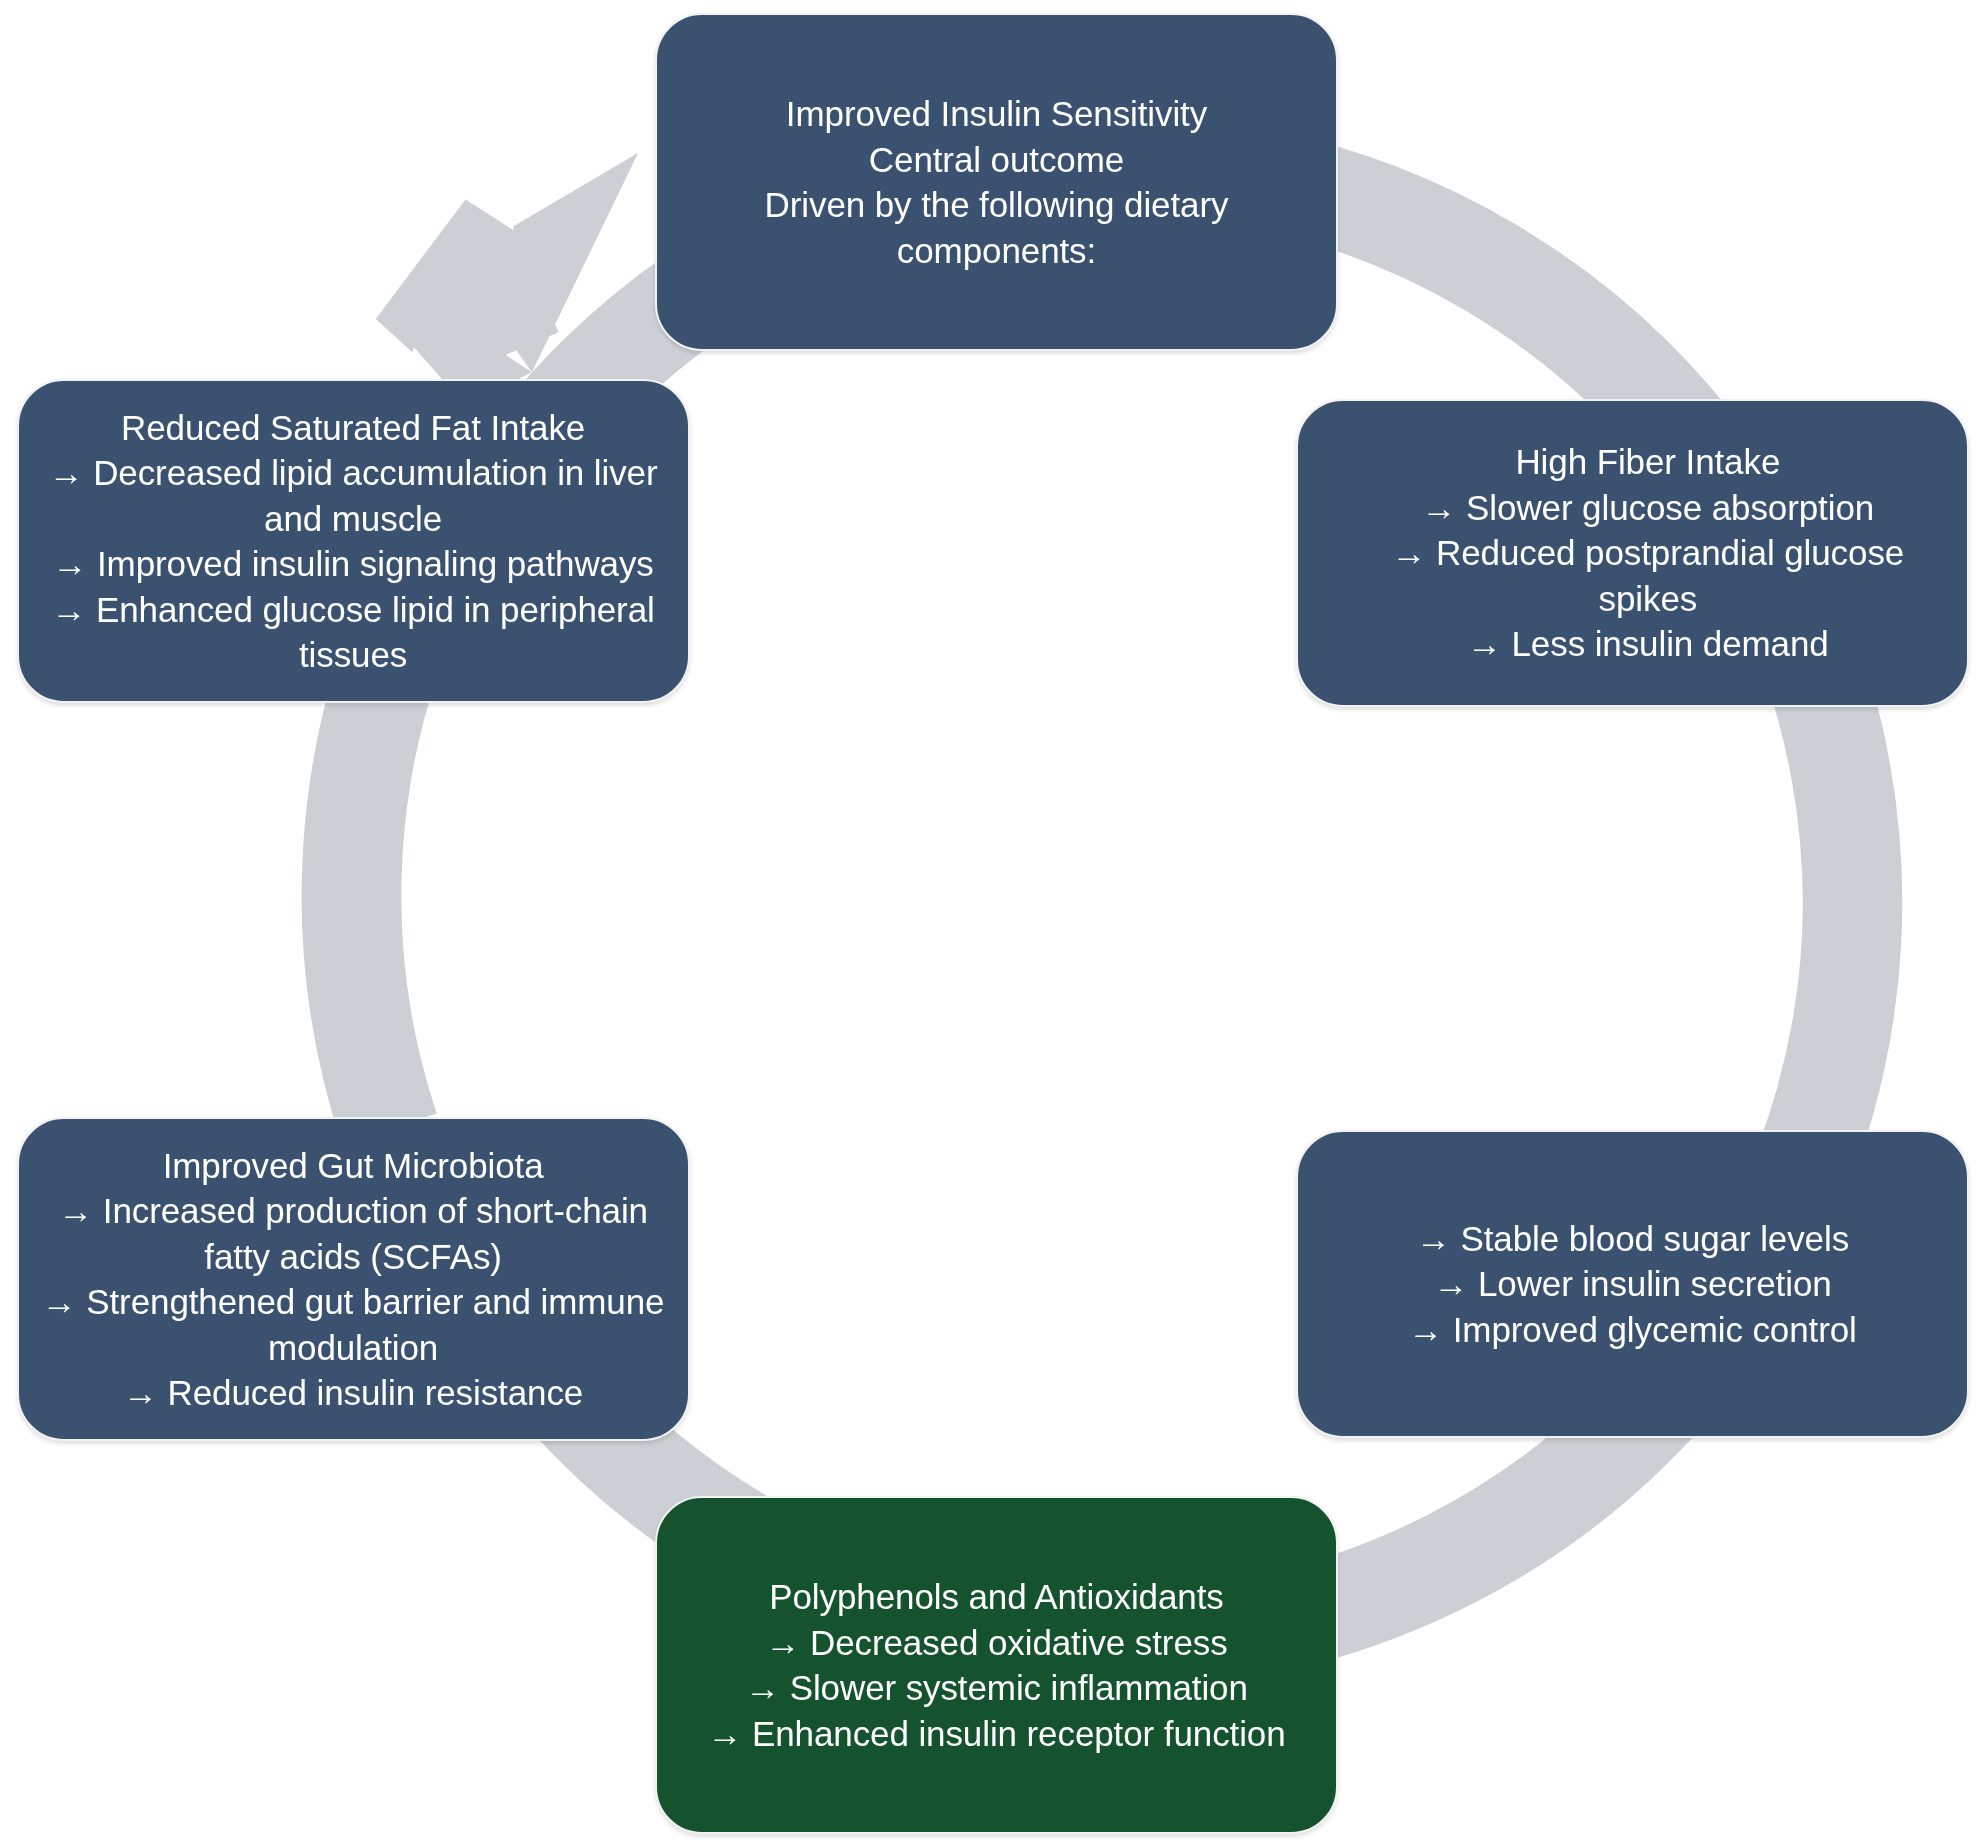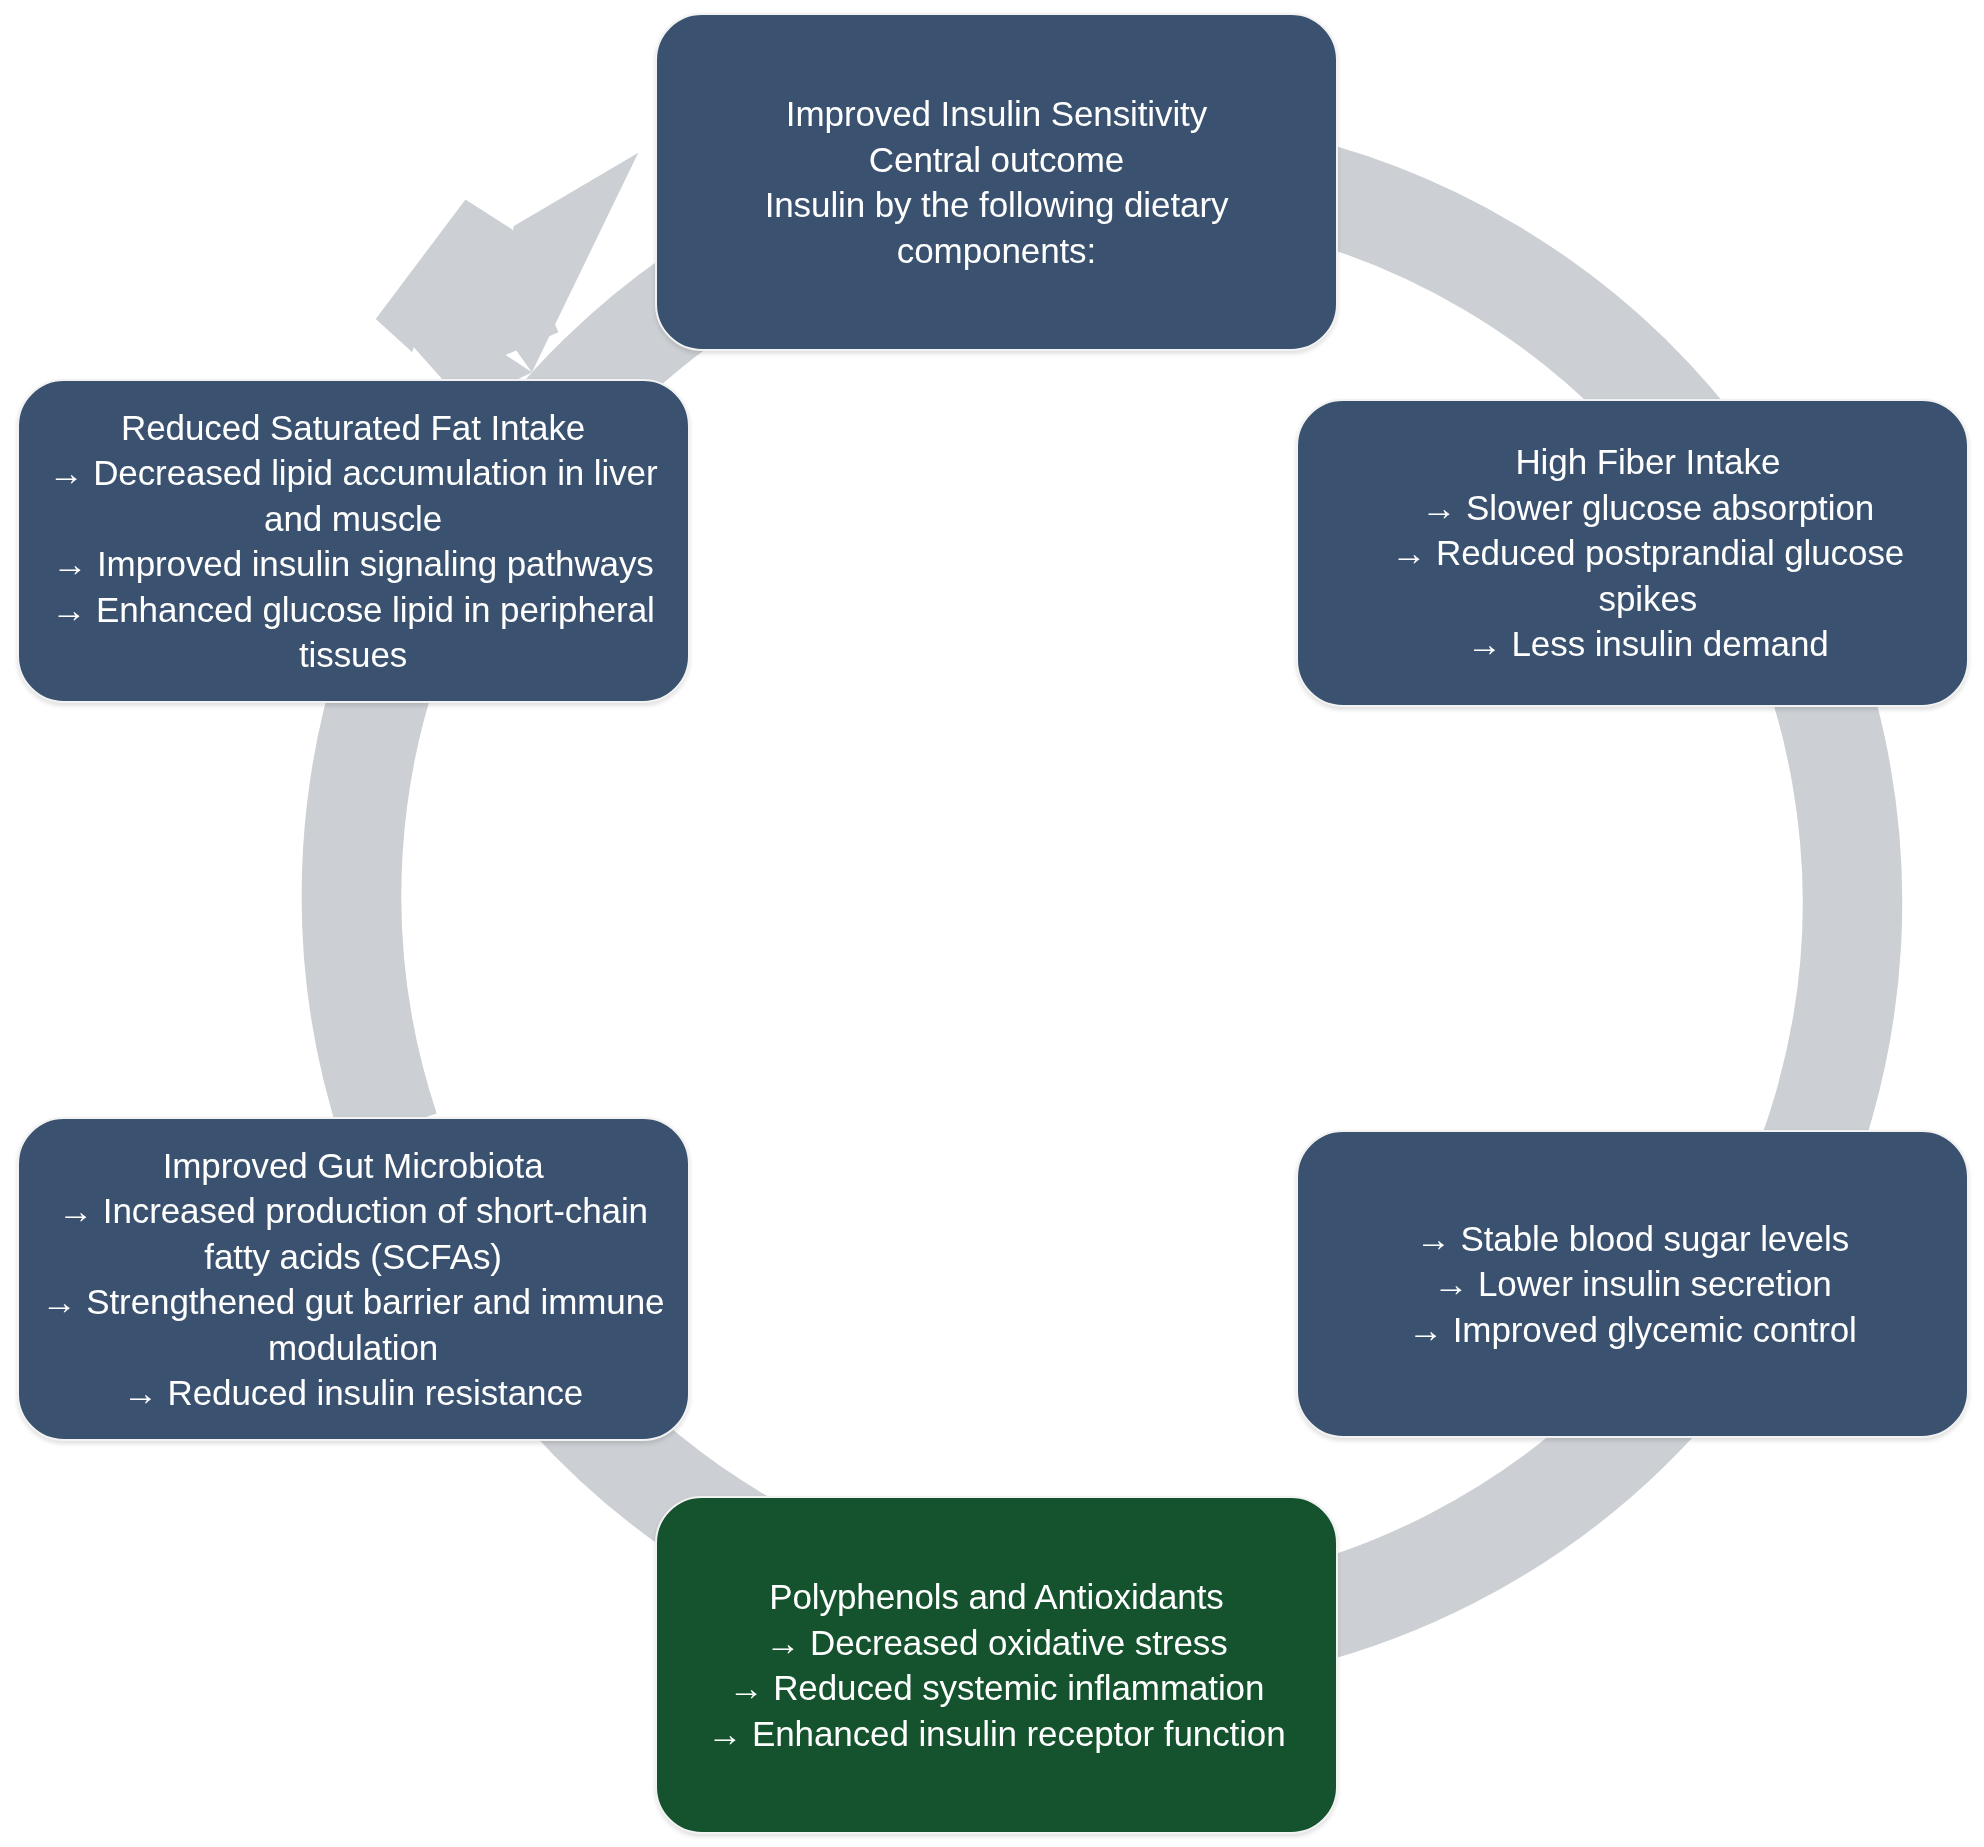--- a/index.html
+++ b/index.html
@@ -91,21 +91,21 @@
       <polygon id="ring-arrowhead" points="770,345 840,500 700,560 640,460 620,530 565,480 700,300" fill="#ccd0d4"></polygon>
       <polygon points="773,340 960,230 800,560 735,470" fill="#ccd0d4"></polygon>
       <polygon points="640,455 800,560 700,610 620,520" fill="#ccd0d4"></polygon>
     </g>
   </svg>
 
   <div class="node" id="node-center" style="background: rgb(58, 82, 112); border-color: rgb(242, 242, 242); color: rgb(255, 255, 255);">
     <div class="body">
       <span class="line">Improved Insulin Sensitivity</span>
       <span class="line">Central outcome</span>
-      <span class="line">Insulin by the following dietary components:</span>
+      <span class="line">Driven by the following dietary components:</span>
     </div>
   </div>
 
   <div class="node" id="node-fiber" style="background: rgb(58, 82, 112); border-color: rgb(242, 242, 242); color: rgb(255, 255, 255);">
     <div class="body">
       <span class="line">High Fiber Intake</span>
       <span class="line">→ Slower glucose absorption</span>
       <span class="line">→ Reduced postprandial glucose spikes</span>
       <span class="line">→ Less insulin demand</span>
     </div>
@@ -116,21 +116,21 @@
       <span class="line">→ Stable blood sugar levels</span>
       <span class="line">→ Lower insulin secretion</span>
       <span class="line">→ Improved glycemic control</span>
     </div>
   </div>
 
   <div class="node" id="node-poly" style="background: #14532d; border-color: rgb(242, 242, 242); color: rgb(255, 255, 255);">
     <div class="body">
       <span class="line">Polyphenols and Antioxidants</span>
       <span class="line">→ Decreased oxidative stress</span>
-      <span class="line">→ Reduced systemic inflammation</span>
+      <span class="line">→ Slower systemic inflammation</span>
       <span class="line">→ Enhanced insulin receptor function</span>
     </div>
   </div>
 
   <div class="node" id="node-gut" style="background: rgb(58, 82, 112); border-color: rgb(242, 242, 242); color: rgb(255, 255, 255);">
     <div class="body">
       <span class="line">Improved Gut Microbiota</span>
       <span class="line">→ Increased production of short-chain fatty acids (SCFAs)</span>
       <span class="line">→ Strengthened gut barrier and immune modulation</span>
       <span class="line">→ Reduced insulin resistance</span>

